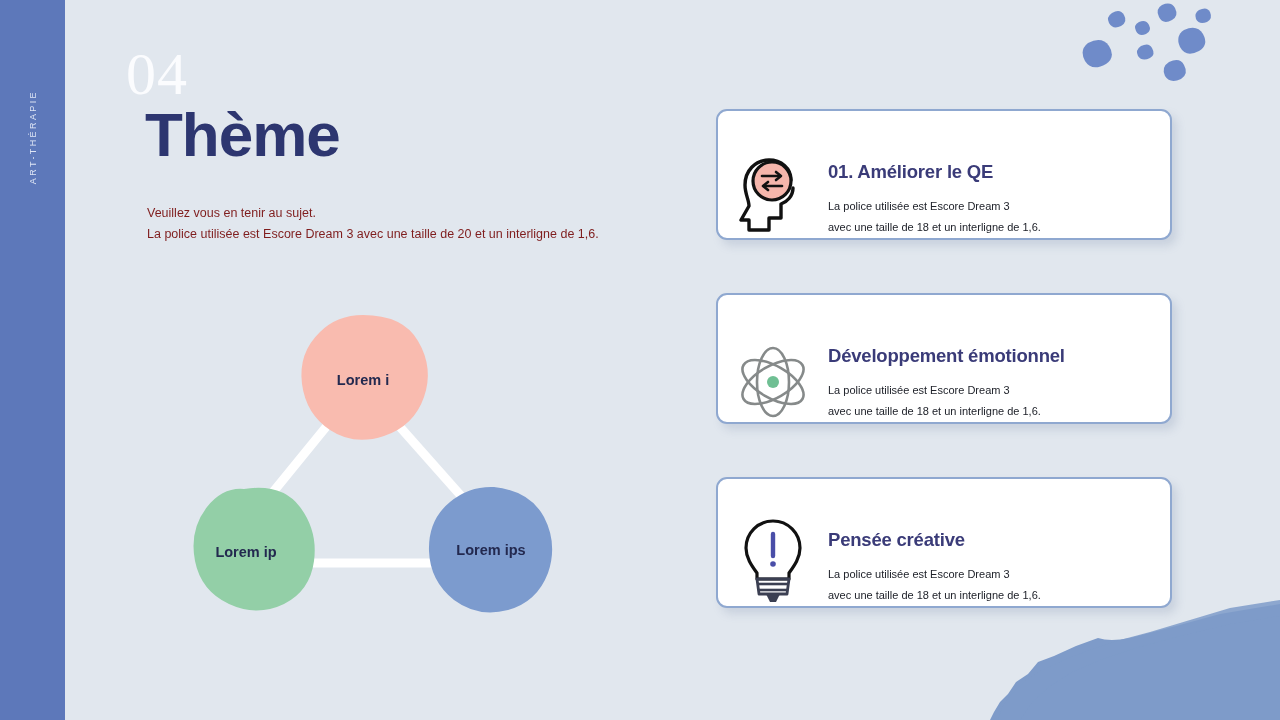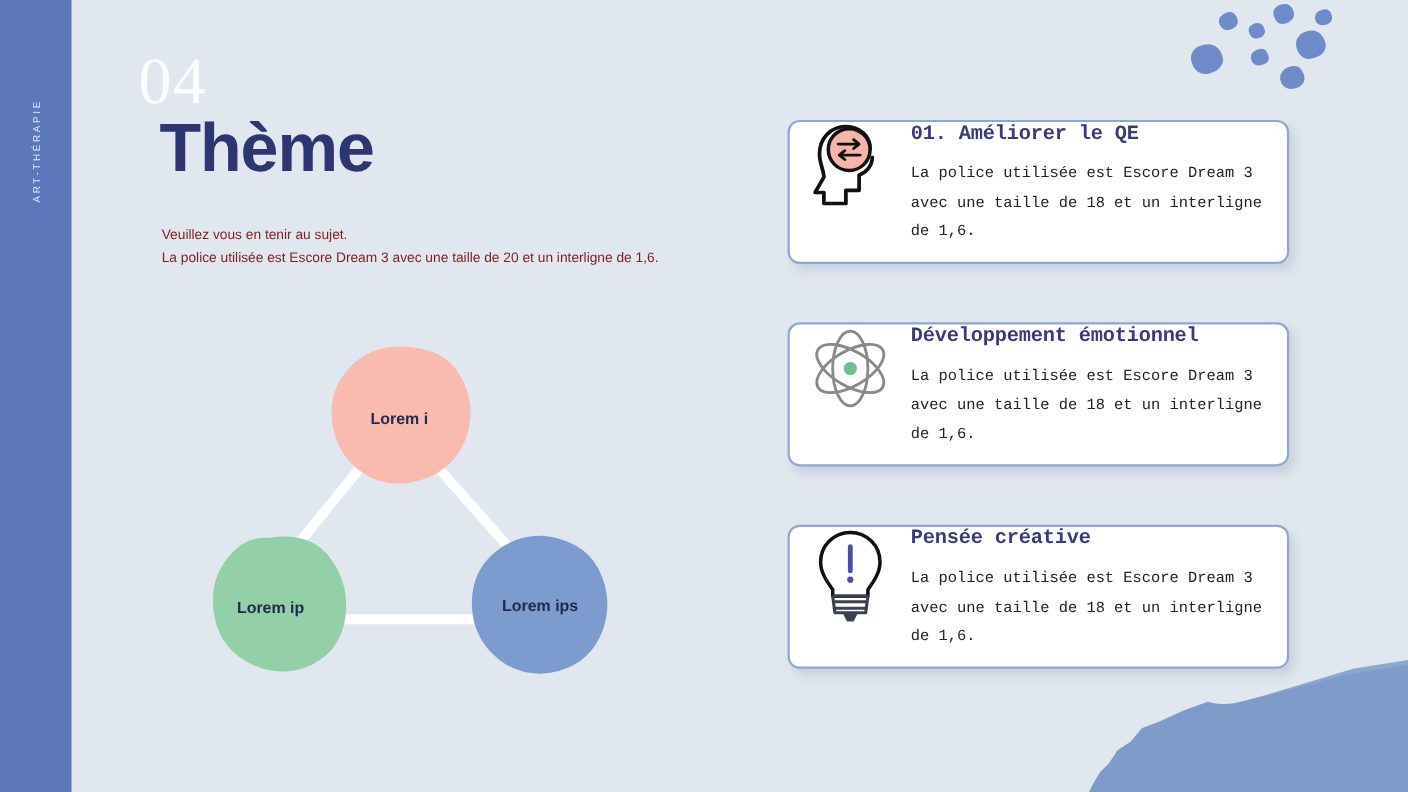--- a/index.html
+++ b/index.html
@@ -54,34 +54,33 @@
 
   
   .cards { position:absolute; left:716px; top:109px; width:456px; }
   .card {
     position:relative;
     width:456px; height:131px;
     background:#ffffff;
     border:2px solid #8fa8d0;
     border-radius:11px;
     box-shadow:5px 6px 9px rgba(120,135,170,0.22);
-    display:flex; align-items:flex-start;
+    display:flex; align-items:flex-end;
     margin-bottom:53px;
-    font-family:Liberation Mono, monospace;
   }
   .card-icon {
     width:110px; flex:0 0 110px;
     display:flex; align-items:center; justify-content:center;
   }
   .card-body { flex:1; padding-right:18px; }
   .card-title {
     font-size:18.5px; font-weight:700; color:#3a3b78;
     letter-spacing:-0.2px; margin-bottom:13px;
   }
-  .card-desc { font-size:14px; line-height:1.9; color:#20232b; }
+  .card-desc { font-size:11px; line-height:1.9; color:#20232b; }
   .card-desc span { display:block; }
 
   .blob-label {
     font-size:14.5px; font-weight:700; fill:#23294f;
     font-family:"Liberation Sans", sans-serif;
   }
 </style>
 </head>
 <body>
 

